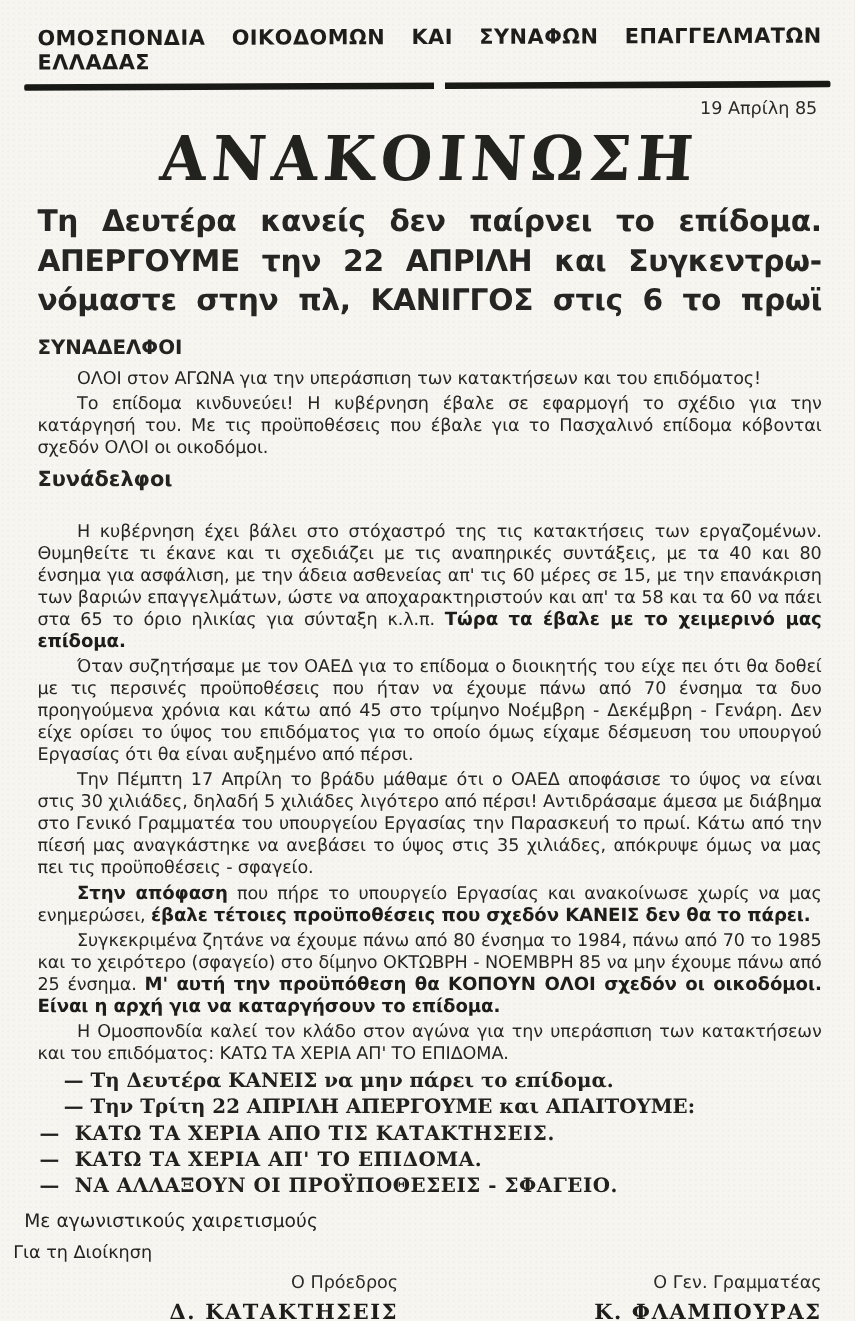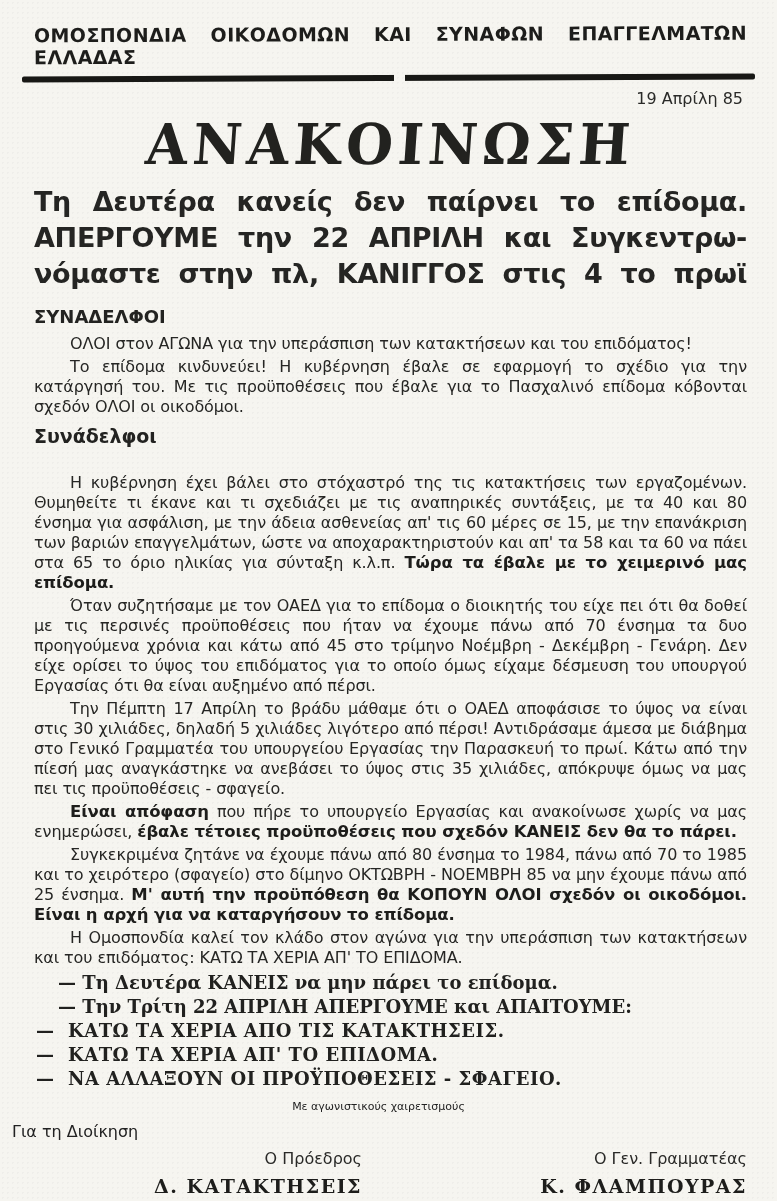--- a/index.html
+++ b/index.html
@@ -56,21 +56,21 @@
   .para .b{font-weight:bold;font-size:16.5px;color:#1d1d1b;}
   
   .demands{margin-top:3px;}
   .demand{
     font-family:"DejaVu Serif",serif;font-weight:bold;
     font-size:18px;line-height:24px;white-space:pre-wrap;color:#21211f;
   }
   .demand.d1{margin-left:24px;}
   .demand.d2{margin-left:2px;letter-spacing:.5px;}
   
-  .closing{margin-top:9px;text-align:center;font-size:11px;transform:translateX(-12px);}
+  .closing{margin-top:9px;text-align:left;font-size:17px;transform:translateX(-12px);}
   .for-admin{margin-top:9px;text-align:left;font-size:16px;transform:translateX(-22px);}
   .sigs{display:flex;margin-top:8px;}
   .sig{text-align:right;}
   .sig.left{width:46%;}
   .sig.right{width:54%;}
   .sig .role{font-size:16px;margin-bottom:7px;color:#2a2a28;}
   .sig .name{
     font-family:"DejaVu Serif",serif;font-weight:bold;
     font-size:19px;letter-spacing:1.5px;color:#1d1d1b;
   }
@@ -83,39 +83,39 @@
   <header>
     <div class="org">ΟΜΟΣΠΟΝΔΙΑ ΟΙΚΟΔΟΜΩΝ ΚΑΙ ΣΥΝΑΦΩΝ ΕΠΑΓΓΕΛΜΑΤΩΝ ΕΛΛΑΔΑΣ</div>
     <div class="rule"></div>
     <div class="date">19 Απρίλη 85</div>
     <h1 class="title">ΑΝΑΚΟΙΝΩΣΗ</h1>
   </header>
 
   <section class="lead">
     <div class="lead-line">Τη Δευτέρα κανείς δεν παίρνει το επίδομα.</div>
     <div class="lead-line">ΑΠΕΡΓΟΥΜΕ την 22 ΑΠΡΙΛΗ και Συγκεντρω-</div>
-    <div class="lead-line">νόμαστε στην πλ, ΚΑΝΙΓΓΟΣ στις 4 το πρωϊ</div>
+    <div class="lead-line">νόμαστε στην πλ, ΚΑΝΙΓΓΟΣ στις 6 το πρωϊ</div>
   </section>
 
   <section>
     <div class="sal">ΣΥΝΑΔΕΛΦΟΙ</div>
 
     <p class="para"><span>ΟΛΟΙ στον ΑΓΩΝΑ για την υπεράσπιση των κατακτήσεων και του επιδόματος!</span></p>
 
     <p class="para"><span>Το επίδομα κινδυνεύει! Η κυβέρνηση έβαλε σε εφαρμογή το σχέδιο για την κατάργησή του. Με τις προϋποθέσεις που έβαλε για το Πασχαλινό επίδομα κόβονται σχεδόν ΟΛΟΙ οι οικοδόμοι.</span></p>
 
     <div class="sal lower">Συνάδελφοι</div>
 
     <p class="para"><span>Η κυβέρνηση έχει βάλει στο στόχαστρό της τις κατακτήσεις των εργαζομένων. Θυμηθείτε τι έκανε και τι σχεδιάζει με τις αναπηρικές συντάξεις, με τα 40 και 80 ένσημα για ασφάλιση, με την άδεια ασθενείας απ' τις 60 μέρες σε 15, με την επανάκριση των βαριών επαγγελμάτων, ώστε να αποχαρακτηριστούν και απ' τα 58 και τα 60 να πάει στα 65 το όριο ηλικίας για σύνταξη κ.λ.π. </span><span class="b">Τώρα τα έβαλε με το χειμερινό μας επίδομα.</span></p>
 
     <p class="para"><span>Όταν συζητήσαμε με τον ΟΑΕΔ για το επίδομα ο διοικητής του είχε πει ότι θα δοθεί με τις περσινές προϋποθέσεις που ήταν να έχουμε πάνω από 70 ένσημα τα δυο προηγούμενα χρόνια και κάτω από 45 στο τρίμηνο Νοέμβρη - Δεκέμβρη - Γενάρη. Δεν είχε ορίσει το ύψος του επιδόματος για το οποίο όμως είχαμε δέσμευση του υπουργού Εργασίας ότι θα είναι αυξημένο από πέρσι.</span></p>
 
     <p class="para"><span>Την Πέμπτη 17 Απρίλη το βράδυ μάθαμε ότι ο ΟΑΕΔ αποφάσισε το ύψος να είναι στις 30 χιλιάδες, δηλαδή 5 χιλιάδες λιγότερο από πέρσι! Αντιδράσαμε άμεσα με διάβημα στο Γενικό Γραμματέα του υπουργείου Εργασίας την Παρασκευή το πρωί. Κάτω από την πίεσή μας αναγκάστηκε να ανεβάσει το ύψος στις 35 χιλιάδες, απόκρυψε όμως να μας πει τις προϋποθέσεις - σφαγείο.</span></p>
 
-    <p class="para"><span class="b">Είναι απόφαση</span><span> που πήρε το υπουργείο Εργασίας και ανακοίνωσε χωρίς να μας ενημερώσει, </span><span class="b">έβαλε τέτοιες προϋποθέσεις που σχεδόν ΚΑΝΕΙΣ δεν θα το πάρει.</span></p>
+    <p class="para"><span class="b">Στην απόφαση</span><span> που πήρε το υπουργείο Εργασίας και ανακοίνωσε χωρίς να μας ενημερώσει, </span><span class="b">έβαλε τέτοιες προϋποθέσεις που σχεδόν ΚΑΝΕΙΣ δεν θα το πάρει.</span></p>
 
     <p class="para"><span>Συγκεκριμένα ζητάνε να έχουμε πάνω από 80 ένσημα το 1984, πάνω από 70 το 1985 και το χειρότερο (σφαγείο) στο δίμηνο ΟΚΤΩΒΡΗ - ΝΟΕΜΒΡΗ 85 να μην έχουμε πάνω από 25 ένσημα. </span><span class="b">Μ' αυτή την προϋπόθεση θα ΚΟΠΟΥΝ ΟΛΟΙ σχεδόν οι οικοδόμοι. Είναι η αρχή για να καταργήσουν το επίδομα.</span></p>
 
     <p class="para"><span>Η Ομοσπονδία καλεί τον κλάδο στον αγώνα για την υπεράσπιση των κατακτήσεων και του επιδόματος: ΚΑΤΩ ΤΑ ΧΕΡΙΑ ΑΠ' ΤΟ ΕΠΙΔΟΜΑ.</span></p>
 
     <div class="demands">
       <div class="demand d1">— Τη Δευτέρα ΚΑΝΕΙΣ να μην πάρει το επίδομα.</div>
       <div class="demand d1">— Την Τρίτη 22 ΑΠΡΙΛΗ ΑΠΕΡΓΟΥΜΕ και ΑΠΑΙΤΟΥΜΕ:</div>
       <div class="demand d2">—  ΚΑΤΩ ΤΑ ΧΕΡΙΑ ΑΠΟ ΤΙΣ ΚΑΤΑΚΤΗΣΕΙΣ.</div>
       <div class="demand d2">—  ΚΑΤΩ ΤΑ ΧΕΡΙΑ ΑΠ' ΤΟ ΕΠΙΔΟΜΑ.</div>

